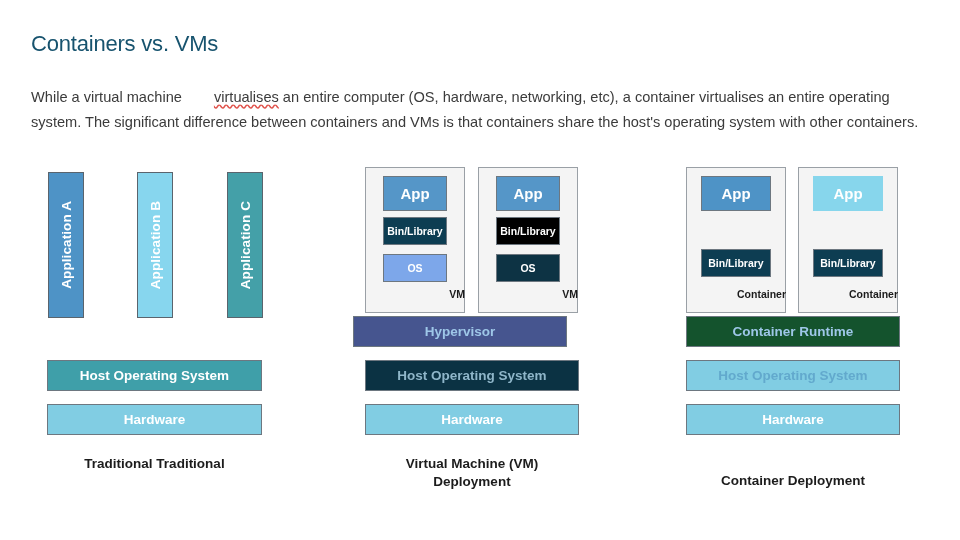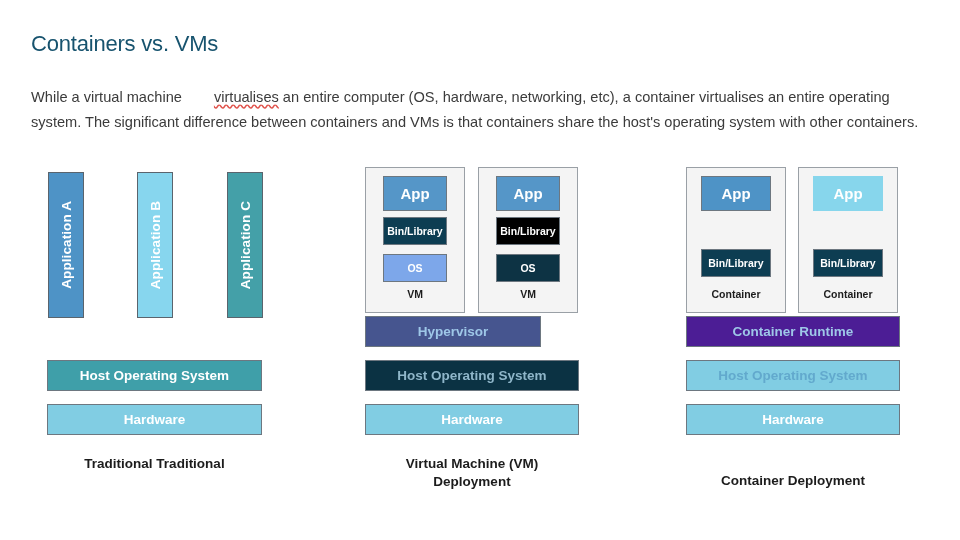--- a/index.html
+++ b/index.html
@@ -82,21 +82,21 @@
     font-weight: bold;
     color: #1c1c1c;
     text-align: center;
     line-height: 18px;
   }
   .stacklabel {
     position: absolute;
     font-size: 10.5px;
     font-weight: bold;
     color: #1c1c1c;
-    text-align: center;
+    text-align: right;
   }
 </style>
 </head>
 <body>
 
 <div id="page-title">Containers vs. VMs</div>
 
 <div id="intro-paragraph"><span>While a virtual machine </span><span class="misspelled">virtualises</span><span> an entire computer (OS, hardware, networking, etc), a container virtualises an entire operating system. The significant difference between containers and VMs is that containers share the host's operating system with other containers.</span></div>
 
 <div class="appcol" style="left:48px; top:172px; width:36px; height:146px; background:#4e93c6;">
@@ -141,21 +141,21 @@
 <div class="bar" style="left:496px; top:217px; width:64px; height:28px; background:#000000; color:#ffffff; font-size:10.5px;">
   <span>Bin/Library</span>
 </div>
 <div class="bar" style="left:496px; top:254px; width:64px; height:28px; background:#0d3344; color:#ffffff; font-size:10.5px;">
   <span>OS</span>
 </div>
 <div class="stacklabel" style="left:478px; top:288px; width:100px;">
   <span>VM</span>
 </div>
 
-<div class="bar" style="left:365px; top:316px; width:176px; height:31px; background:#46558f; color:#9ec7e8; font-size:13.5px;">
+<div class="bar" style="left:353px; top:316px; width:214px; height:31px; background:#46558f; color:#9ec7e8; font-size:13.5px;">
   <span>Hypervisor</span>
 </div>
 <div class="bar" style="left:365px; top:360px; width:214px; height:31px; background:#0b3243; color:#8fb6c9; font-size:13.5px;">
   <span>Host Operating System</span>
 </div>
 <div class="bar" style="left:365px; top:404px; width:214px; height:31px; background:#81cde3; color:#ffffff; font-size:13.5px;">
   <span>Hardware</span>
 </div>
 
 <div class="caption" style="left:365px; top:455px; width:214px;">
@@ -178,21 +178,21 @@
 <div style="position:absolute; box-sizing:border-box; left:813px; top:176px; width:70px; height:35px; background:#87d6ec; display:flex; align-items:center; justify-content:center; color:#ffffff; font-weight:bold; font-size:15px;">
   <span>App</span>
 </div>
 <div class="bar" style="left:813px; top:249px; width:70px; height:28px; background:#0d3d52; color:#ffffff; font-size:10.5px;">
   <span>Bin/Library</span>
 </div>
 <div class="stacklabel" style="left:798px; top:288px; width:100px;">
   <span>Container</span>
 </div>
 
-<div class="bar" style="left:686px; top:316px; width:214px; height:31px; background:#4c1d95; color:#9ec7e8; font-size:13.5px;">
+<div class="bar" style="left:686px; top:316px; width:214px; height:31px; background:#14532d; color:#9ec7e8; font-size:13.5px;">
   <span>Container Runtime</span>
 </div>
 <div class="bar" style="left:686px; top:360px; width:214px; height:31px; background:#81cde3; color:#62a9cd; font-size:13.5px;">
   <span>Host Operating System</span>
 </div>
 <div class="bar" style="left:686px; top:404px; width:214px; height:31px; background:#81cde3; color:#ffffff; font-size:13.5px;">
   <span>Hardware</span>
 </div>
 
 <div class="caption" style="left:686px; top:464px; width:214px;margin-top:8px;">

